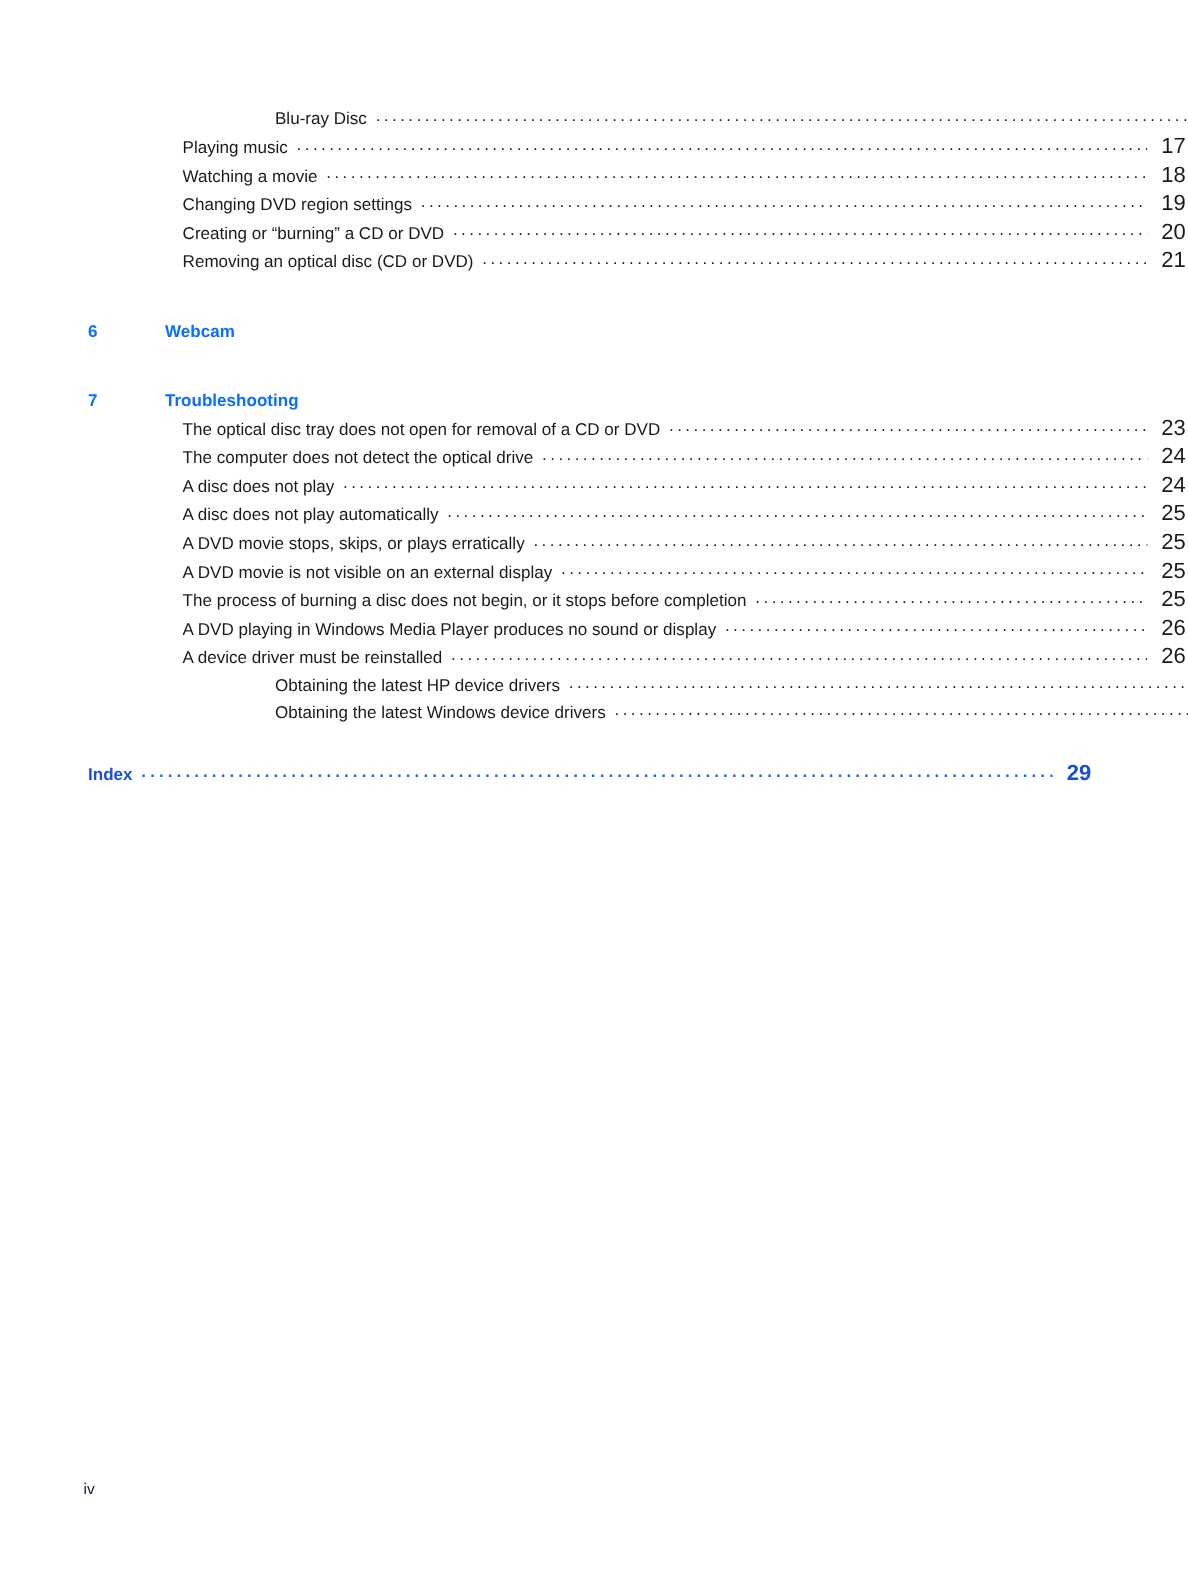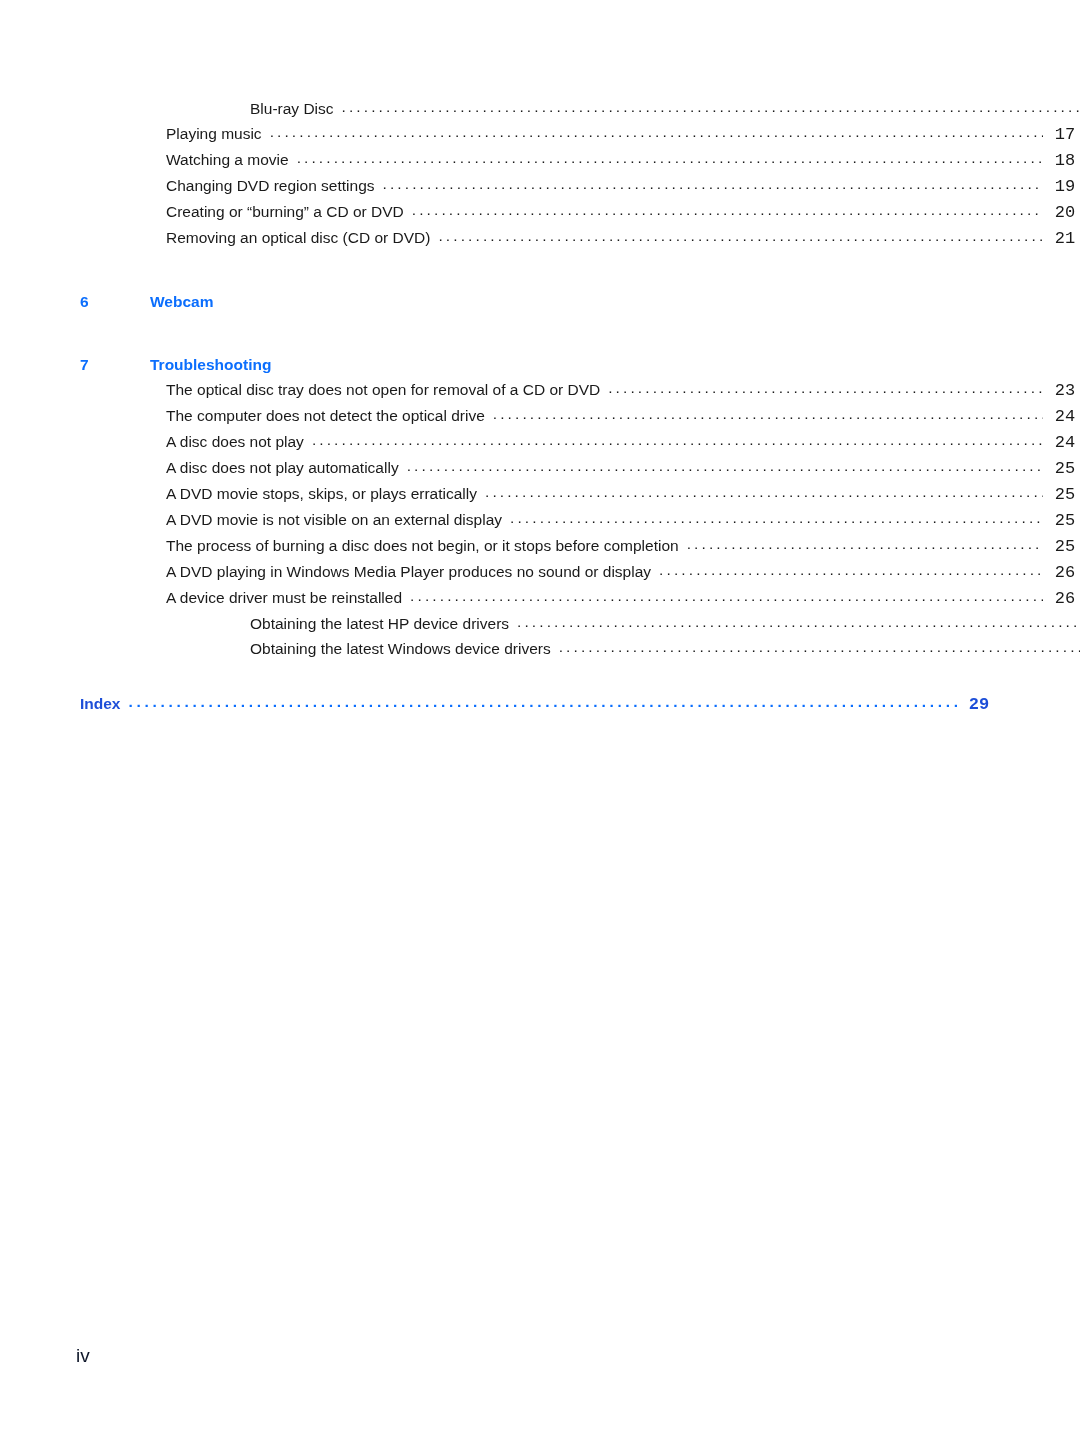--- a/index.html
+++ b/index.html
@@ -60,24 +60,23 @@
     left: 0;
     bottom: 0;
     letter-spacing: -0.6px;
     font-size: 15.5px;
     line-height: 1em;
     white-space: nowrap;
   }
   .entry .pageno {
     flex: 0 0 auto;
     width: 26px;
-    text-align: center;
+    text-align: right;
     padding-left: 6px;
-    font-size: 17px;
-    font-family: Liberation Mono, monospace;
+    font-size: 20px;
   }
 
   
   .level-1 { padding-left: 86px; }
   .level-2 { padding-left: 170px; }
 
   
   .chapter {
     display: flex;
     align-items: baseline;
@@ -107,21 +106,21 @@
     letter-spacing: -0.3px;
   }
 
   .gap-before-index { height: 30px; }
 
   
   .folio {
     position: absolute;
     left: 76px;
     top: 1345px;
-    font-size: 19px;
+    font-size: 14px;
     color: #0f172a;
   }
 </style>
 </head>
 <body>
 
 <div class="page">
 
   <div class="toc">
 

